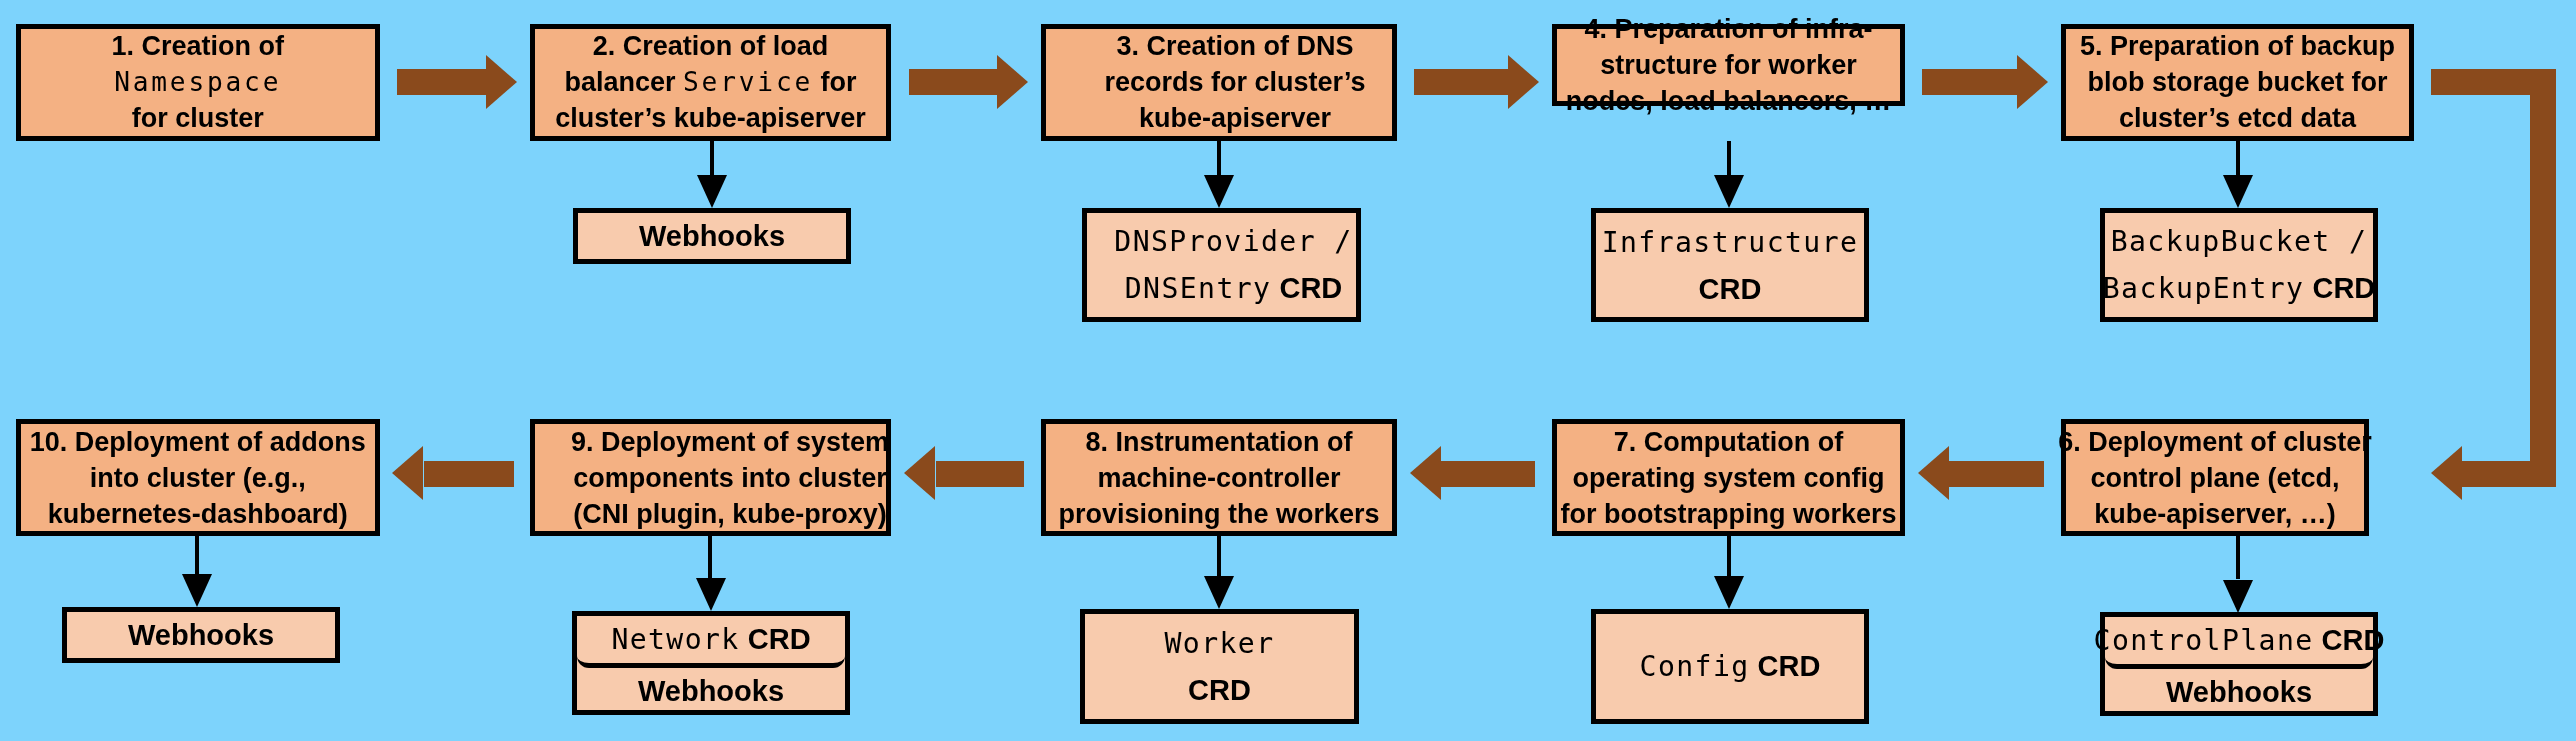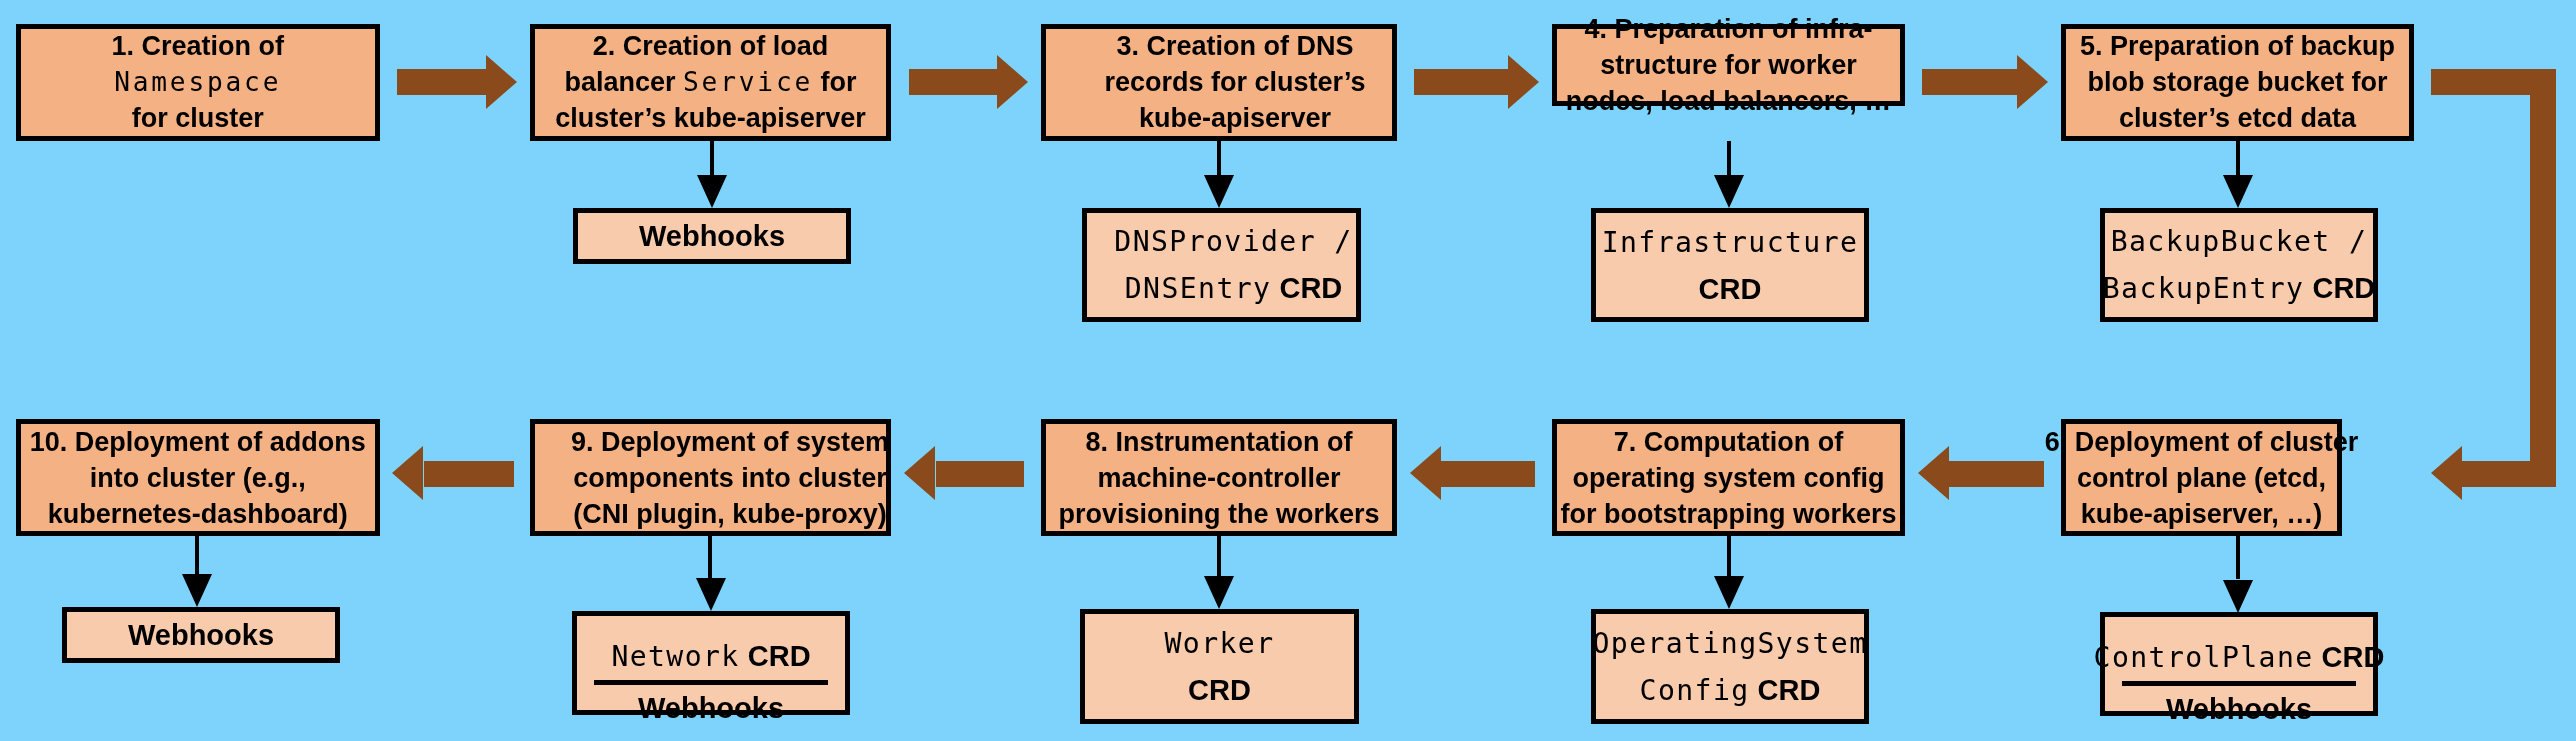--- a/index.html
+++ b/index.html
@@ -25,26 +25,27 @@
   .crd-box{
     position:absolute;
     box-sizing:border-box;
     background:var(--sub-fill,#F8CBAD);
     border:5px solid var(--outline,#000);
     display:flex;flex-direction:column;
     justify-content:center;align-items:center;
     text-align:center;
     font-weight:700;font-size:29px;line-height:46px;
   }
-  .crd-box.stacked{padding:17px;justify-content:stretch;}
+  .crd-box.stacked{padding:0;justify-content:stretch;}
   .cell{
     box-sizing:border-box;
     flex:1;
     display:flex;flex-direction:column;justify-content:center;align-items:center;
     width:100%;
+    border-radius:12px;
   }
   .cell.divided{border-bottom:5px solid var(--outline,#000);}
   .line{white-space:nowrap;}
   span.m{
     font-family:"DejaVu Sans Mono",monospace;
     font-weight:400;
     font-size:0.97em;
     letter-spacing:1.4px;
   }
   .step-box span.m{letter-spacing:2.8px;}
@@ -94,21 +95,21 @@
       <div class="line"><span>4. Preparation of infra-</span></div>
       <div class="line"><span>structure for worker</span></div>
       <div class="line"><span>nodes, load balancers, …</span></div>
     </div>
   <div class="step-box" style="left:2061px;top:23.5px;width:353px;height:117px;">
       <div class="line"><span>5. Preparation of backup</span></div>
       <div class="line"><span>blob storage bucket for</span></div>
       <div class="line"><span>cluster’s etcd data</span></div>
     </div>
 
-  <div class="step-box" style="left:2061px;top:419px;width:281px;height:117px;">
+  <div class="step-box" style="left:2061px;top:419px;width:308px;height:117px;">
       <div class="line"><span>6. Deployment of cluster</span></div>
       <div class="line"><span>control plane (etcd,</span></div>
       <div class="line"><span>kube-apiserver, …)</span></div>
     </div>
   <div class="step-box" style="left:1552px;top:419px;width:353px;height:117px;">
       <div class="line"><span>7. Computation of</span></div>
       <div class="line"><span>operating system config</span></div>
       <div class="line"><span>for bootstrapping workers</span></div>
     </div>
   <div class="step-box" style="left:1041px;top:419px;width:356px;height:117px;">
@@ -154,21 +155,20 @@
   <div class="crd-box stacked" style="left:2100px;top:612px;width:278px;height:104px;">
     <div class="cell divided">
         <div class="line"><span class="m">ControlPlane</span><span class="b"> CRD</span></div>
       </div>
     <div class="cell">
         <div class="line"><span class="b">Webhooks</span></div>
       </div>
   </div>
   <div class="crd-box" style="left:1591px;top:609px;width:278px;height:115px;">
     <div class="cell">
-        <div class="line"><span class="m">OperatingSystem</span></div>
         <div class="line"><span class="m">Config</span><span class="b"> CRD</span></div>
       </div>
   </div>
   <div class="crd-box" style="left:1080px;top:609px;width:279px;height:115px;">
     <div class="cell">
         <div class="line"><span class="m">Worker</span></div>
         <div class="line"><span class="b">CRD</span></div>
       </div>
   </div>
   <div class="crd-box stacked" style="left:572px;top:611px;width:278px;height:104px;">

